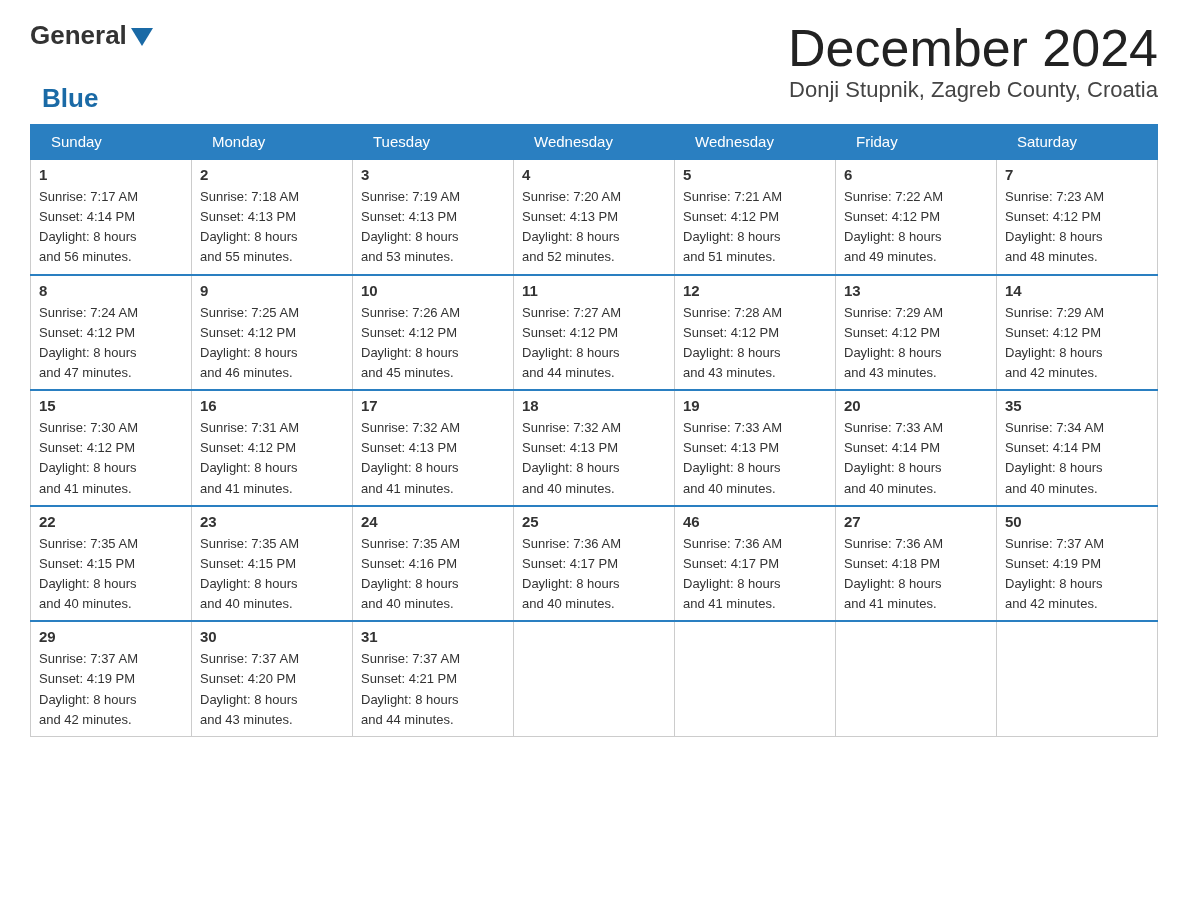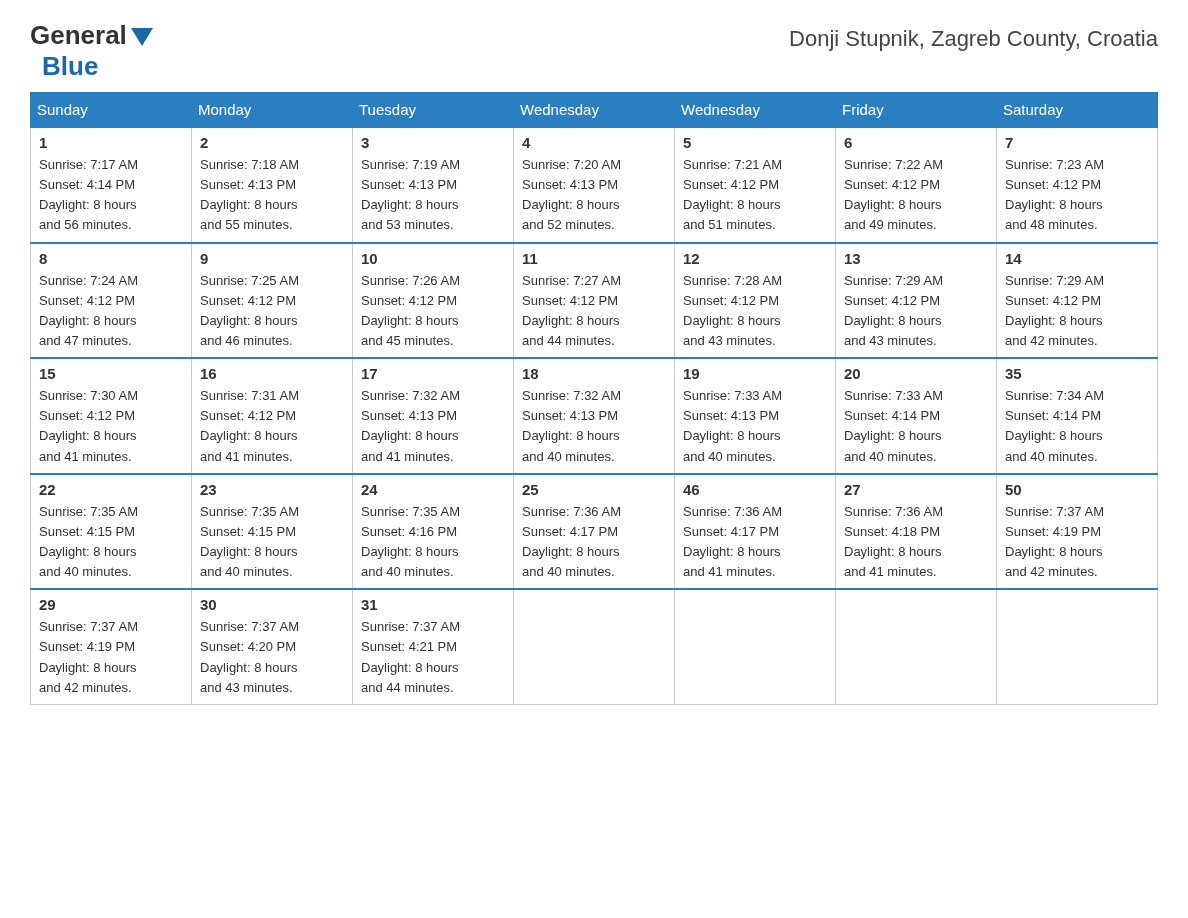--- a/index.html
+++ b/index.html
@@ -21,33 +21,33 @@
     }
     .month-title {
       font-size: 52px;
       font-weight: normal;
       color: #222;
       line-height: 1.1;
     }
     .location-title {
       font-size: 22px;
       color: #444;
-      margin-top: 6px;
+      margin-top: 0;
     }
     .calendar-table {
       width: 100%;
       border-collapse: collapse;
       margin-top: 8px;
     }
     .calendar-table th {
       background-color: #2a7fc1;
       color: #fff;
       font-size: 15px;
       font-weight: normal;
-      padding: 8px 6px;
+      padding: 8px 20px;
       text-align: left;
       border: 1px solid #2a7fc1;
     }
     .calendar-table td {
       border: 1px solid #ccc;
       vertical-align: top;
       padding: 6px 8px;
       font-size: 13px;
       color: #333;
       width: 14.28%;
@@ -74,20 +74,21 @@
     }
     
     .logo-container {
       display: flex;
       align-items: center;
       gap: 0;
     }
     .logo-word {
       display: flex;
       flex-direction: column;
+      gap: 32px;
     }
     .logo-general {
       font-size: 26px;
       font-weight: bold;
       color: #333;
       display: flex;
       align-items: center;
     }
     .logo-blue-text {
       font-size: 26px;
@@ -116,20 +117,21 @@
         <span class="triangle-icon">
           <svg width="22" height="18" viewBox="0 0 22 18">
             <polygon points="0,0 22,0 11,18" fill="#1a6aa6"></polygon>
           </svg>
         </span>
       </div>
       <div class="logo-blue-text">Blue</div>
     </div>
   </div>
   <div class="title-section">
+    <div class="month-title">December 2024</div>
     <div class="location-title">Donji Stupnik, Zagreb County, Croatia</div>
   </div>
 </div>
 
 <table class="calendar-table">
   <thead>
     <tr>
     <th>Sunday</th>
         <th>Monday</th>
         <th>Tuesday</th>

